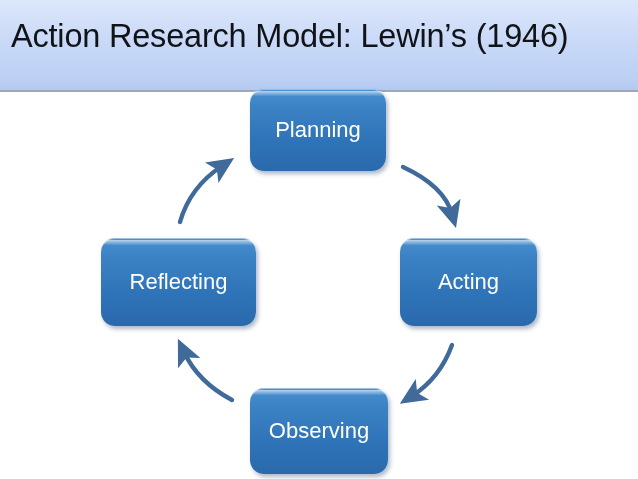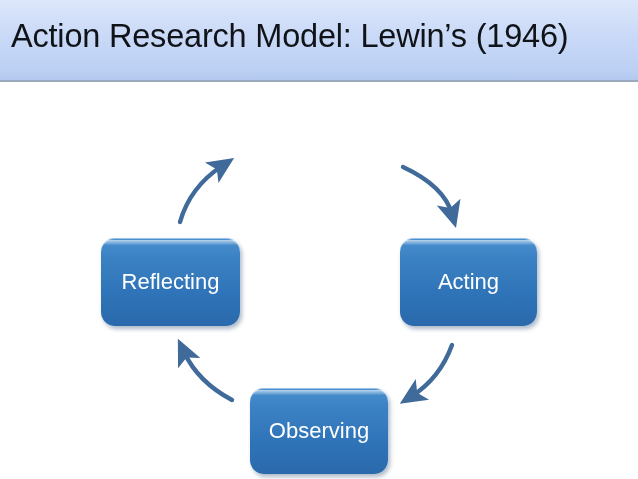--- a/index.html
+++ b/index.html
@@ -17,21 +17,21 @@
     background: #ffffff;
     overflow: hidden;
   }
 
   
   #title-bar {
     position: absolute;
     left: 0;
     top: 0;
     width: 638px;
-    height: 82px;
+    height: 92px;
     background: linear-gradient(to bottom, #dde7fb 0%, #c9d9f7 45%, #bcd0f4 88%, #b4c9f0 100%);
     border-bottom: 2px solid #9aa9bd;
     box-sizing: border-box;
   }
   #title-text {
     position: absolute;
     left: 11px;
     top: 16px;
     width: 620px;
     font-size: 32.5px;
@@ -69,21 +69,21 @@
     position: relative;
     color: #ffffff;
     font-size: 22px;
     font-family: "Liberation Sans", sans-serif;
     white-space: nowrap;
     z-index: 2;
   }
 
   #node-planning  { left: 250px; top: 89px;  width: 136px; height: 82px; }
   #node-acting    { left: 400px; top: 238px; width: 137px; height: 88px; }
-  #node-reflecting{ left: 101px; top: 238px; width: 139px; height: 88px; }
+  #node-reflecting{ left: 101px; top: 238px; width: 155px; height: 88px; }
   #node-observing { left: 250px; top: 388px; width: 138px; height: 86px; }
 
   
   #arrows {
     position: absolute;
     left: 0;
     top: 0;
     width: 638px;
     height: 479px;
     pointer-events: none;
@@ -115,20 +115,23 @@
 
     <g>
       <path d="M 232 400 Q 198 382 184 352" fill="none" stroke="#3f6a99" stroke-width="4.4" stroke-linecap="round" marker-end="url(#ah)"></path>
     </g>
 
     <g>
       <path d="M 180 222 Q 190 187 222 166" fill="none" stroke="#3f6a99" stroke-width="4.4" stroke-linecap="round" marker-end="url(#ah)"></path>
     </g>
   </svg>
 
+  <div class="node" id="node-planning">
+    <span class="node-label">Planning</span>
+  </div>
 
   <div class="node" id="node-observing">
     <span class="node-label">Observing</span>
   </div>
 
   <div class="node" id="node-acting">
     <span class="node-label">Acting</span>
   </div>
 
   <div class="node" id="node-reflecting">

